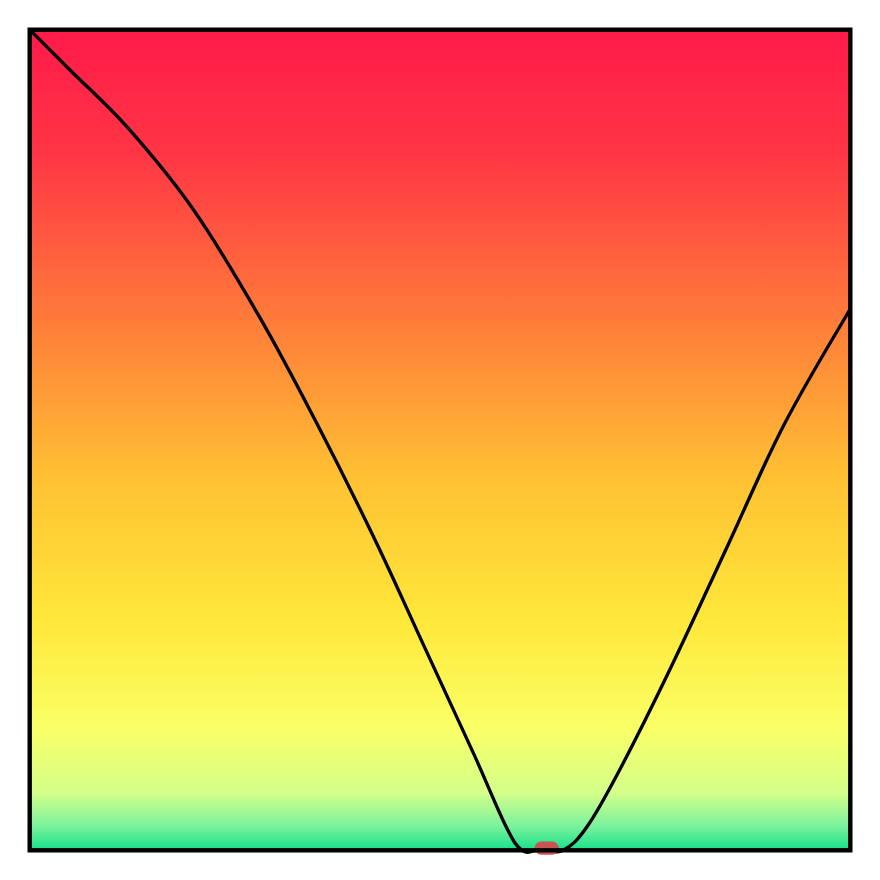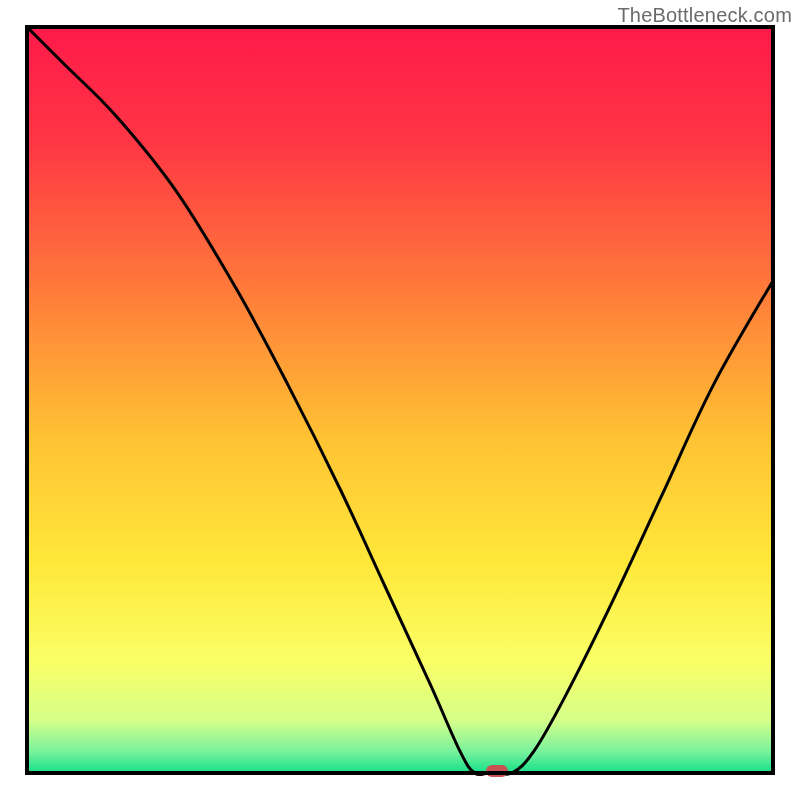--- a/index.html
+++ b/index.html
@@ -25,21 +25,20 @@
     letter-spacing: 0.2px;
   }
   svg {
     display: block;
   }
 </style>
 </head>
 <body>
 
 <div class="container">
-  <div class="watermark">TheBottleneck.com</div>
   <svg id="chart-svg" width="800" height="800">
     <defs>
       <linearGradient id="bg-grad" x1="0" y1="0" x2="0" y2="1">
           <stop offset="0%" stop-color="#ff1a4a"></stop>
           <stop offset="15%" stop-color="#ff3545"></stop>
           <stop offset="35%" stop-color="#ff7a3a"></stop>
           <stop offset="55.00000000000001%" stop-color="#ffc233"></stop>
           <stop offset="72%" stop-color="#ffe83a"></stop>
           <stop offset="85%" stop-color="#faff66"></stop>
           <stop offset="93%" stop-color="#d4ff8a"></stop>

